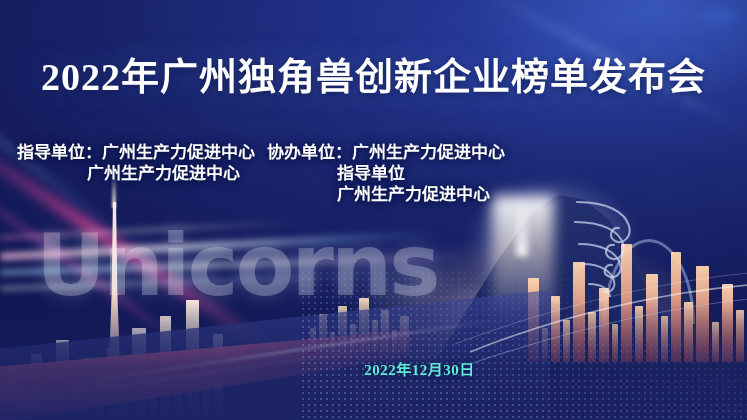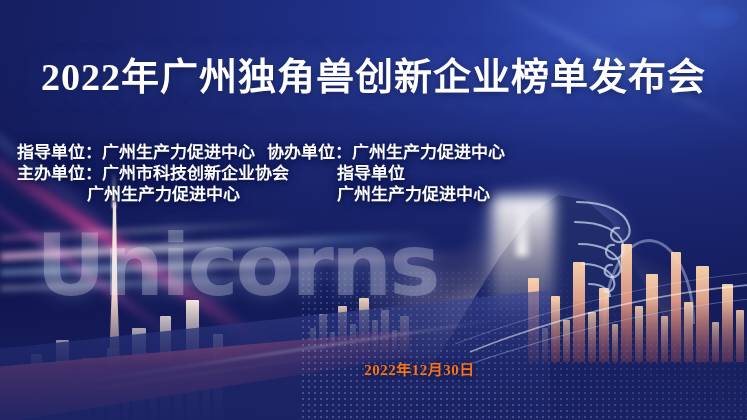--- a/index.html
+++ b/index.html
@@ -189,21 +189,21 @@
   .crow{display:flex;white-space:nowrap;}
   .clabel{flex:none;}
   .cvalue{flex:none;}
   .indent{padding-left:0;}
 
   .date{
     position:absolute;left:0;right:0;top:358px;
     text-align:center;
     font-family:"Liberation Serif","DejaVu Serif",serif;
     font-weight:700;font-size:15px;
-    color:#f97316;
+    color:#5eead4;
     text-shadow:0 1px 6px rgba(8,16,60,.95);
     letter-spacing:.5px;
   }
   
   .date-inner{display:inline-block;transform:translateX(46px);}
 </style>
 </head>
 <body>
 
 <div id="poster">
@@ -319,24 +319,20 @@
 
   <div class="title">2022年广州独角兽创新企业榜单发布会</div>
 
   <div class="credits">
 
     <div class="col col-left">
       <div class="crow">
         <span class="clabel">指导单位：</span>
         <span class="cvalue">广州生产力促进中心</span>
       </div>
-      <div class="crow">
-        <span class="clabel">主办单位：</span>
-        <span class="cvalue">广州市科技创新企业协会</span>
-      </div>
       <div class="crow indent" style="padding-left:70px">
         <span class="clabel"></span>
         <span class="cvalue">广州生产力促进中心</span>
       </div>
     </div>
 
     <div class="col col-mid">
       <div class="crow">
         <span class="clabel">协办单位：</span>
         <span class="cvalue">广州生产力促进中心</span>

